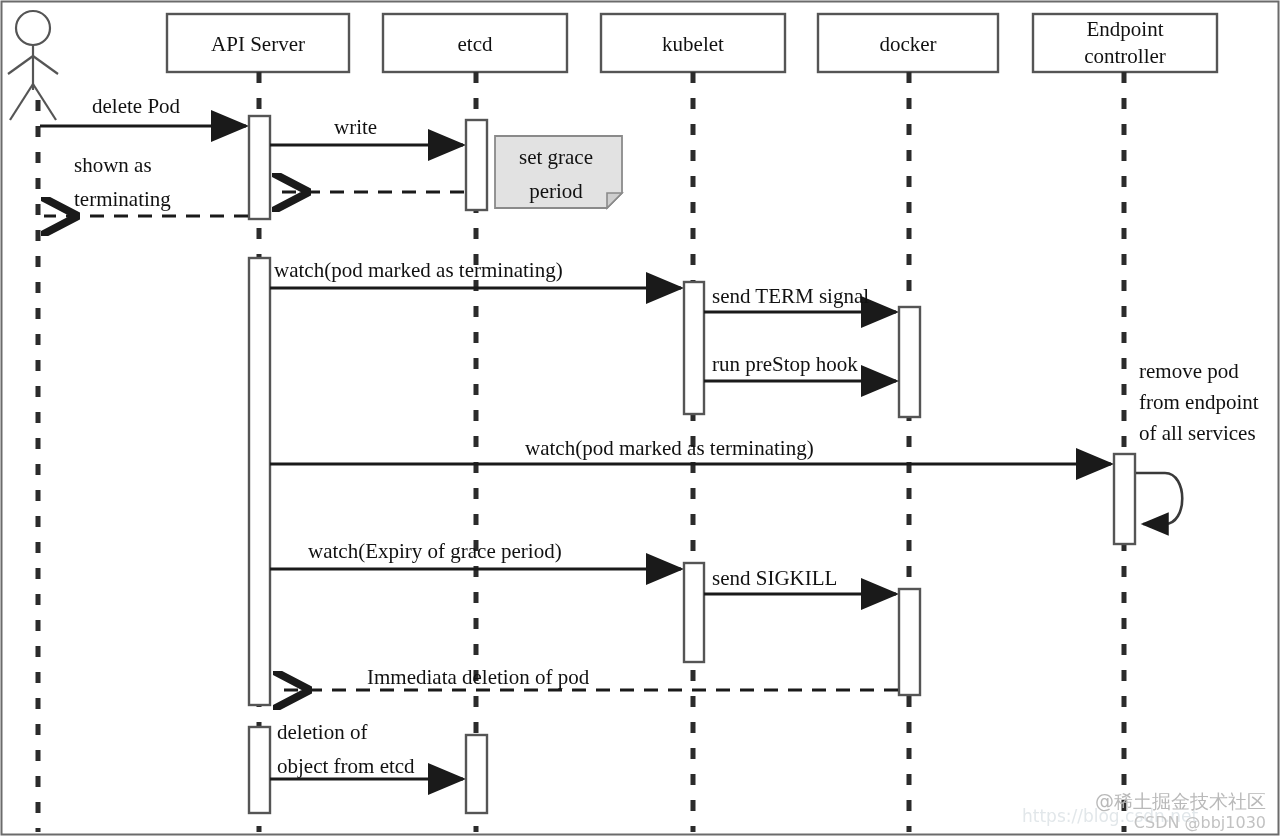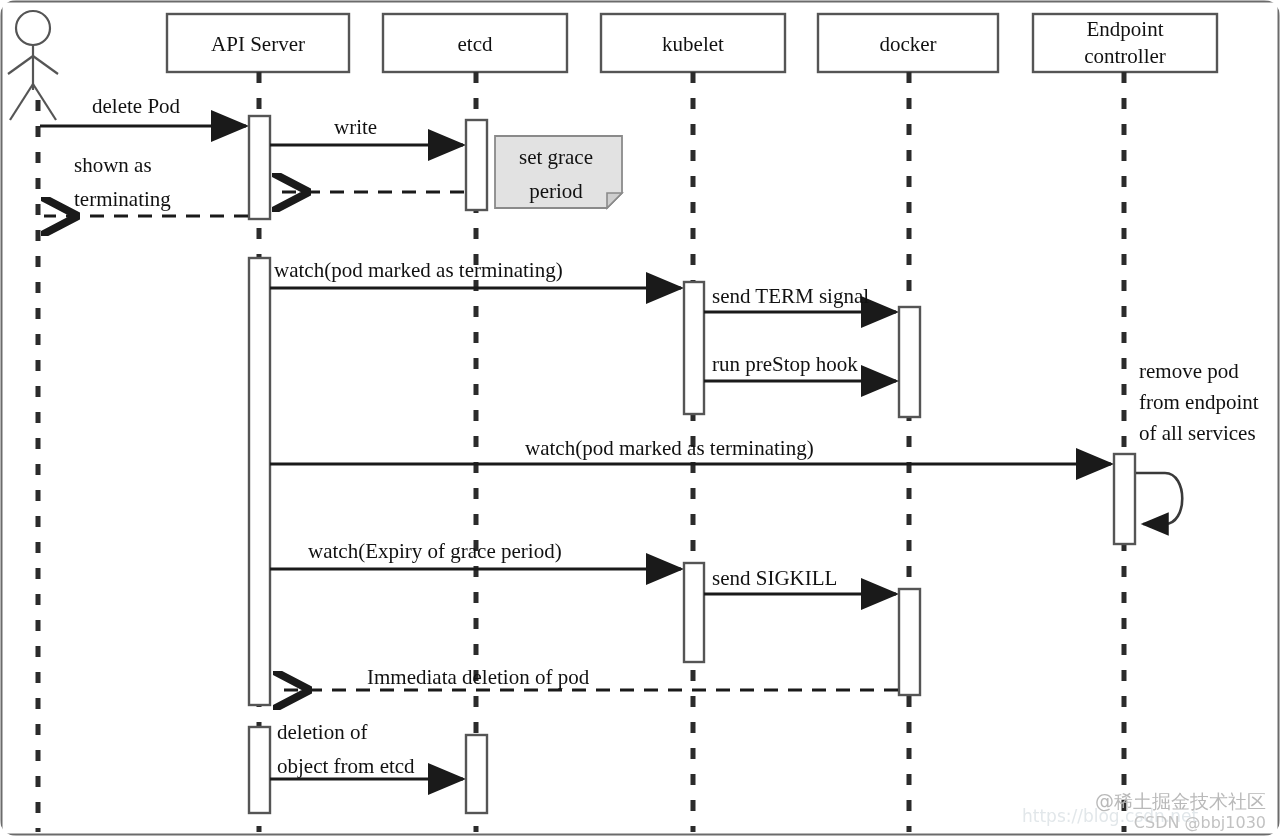--- a/index.html
+++ b/index.html
@@ -7,21 +7,20 @@
     padding: 0;
     background: #ffffff;
   }
   #page {
     position: relative;
     width: 1280px;
     height: 836px;
     background: #ffffff;
     overflow: hidden;
     font-family: "Liberation Serif", "DejaVu Serif", serif;
-    border-radius: 16px;
   }
   #diagram-svg {
     position: absolute;
     left: 0;
     top: 0;
   }
   .lifeline-label {
     font-family: "Liberation Serif", "DejaVu Serif", serif;
     font-size: 21px;
     fill: #111111;

